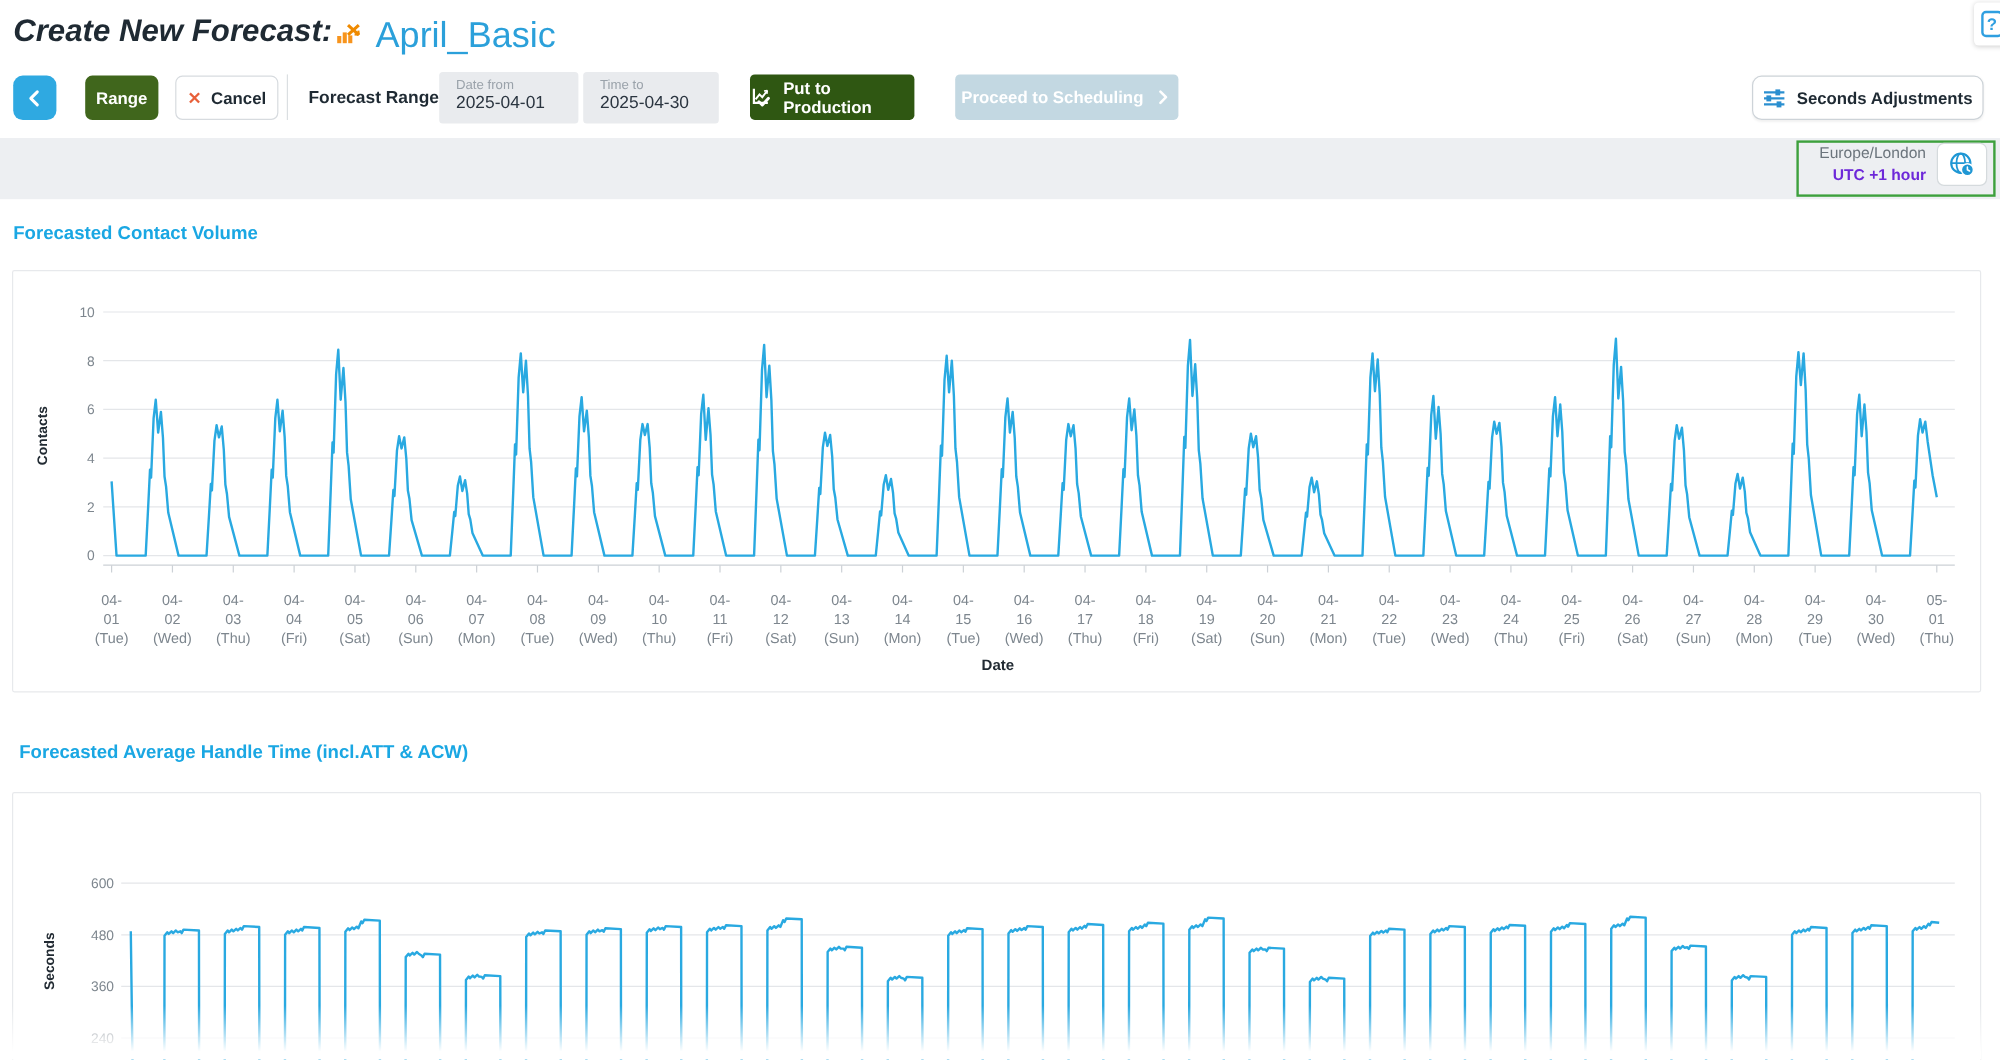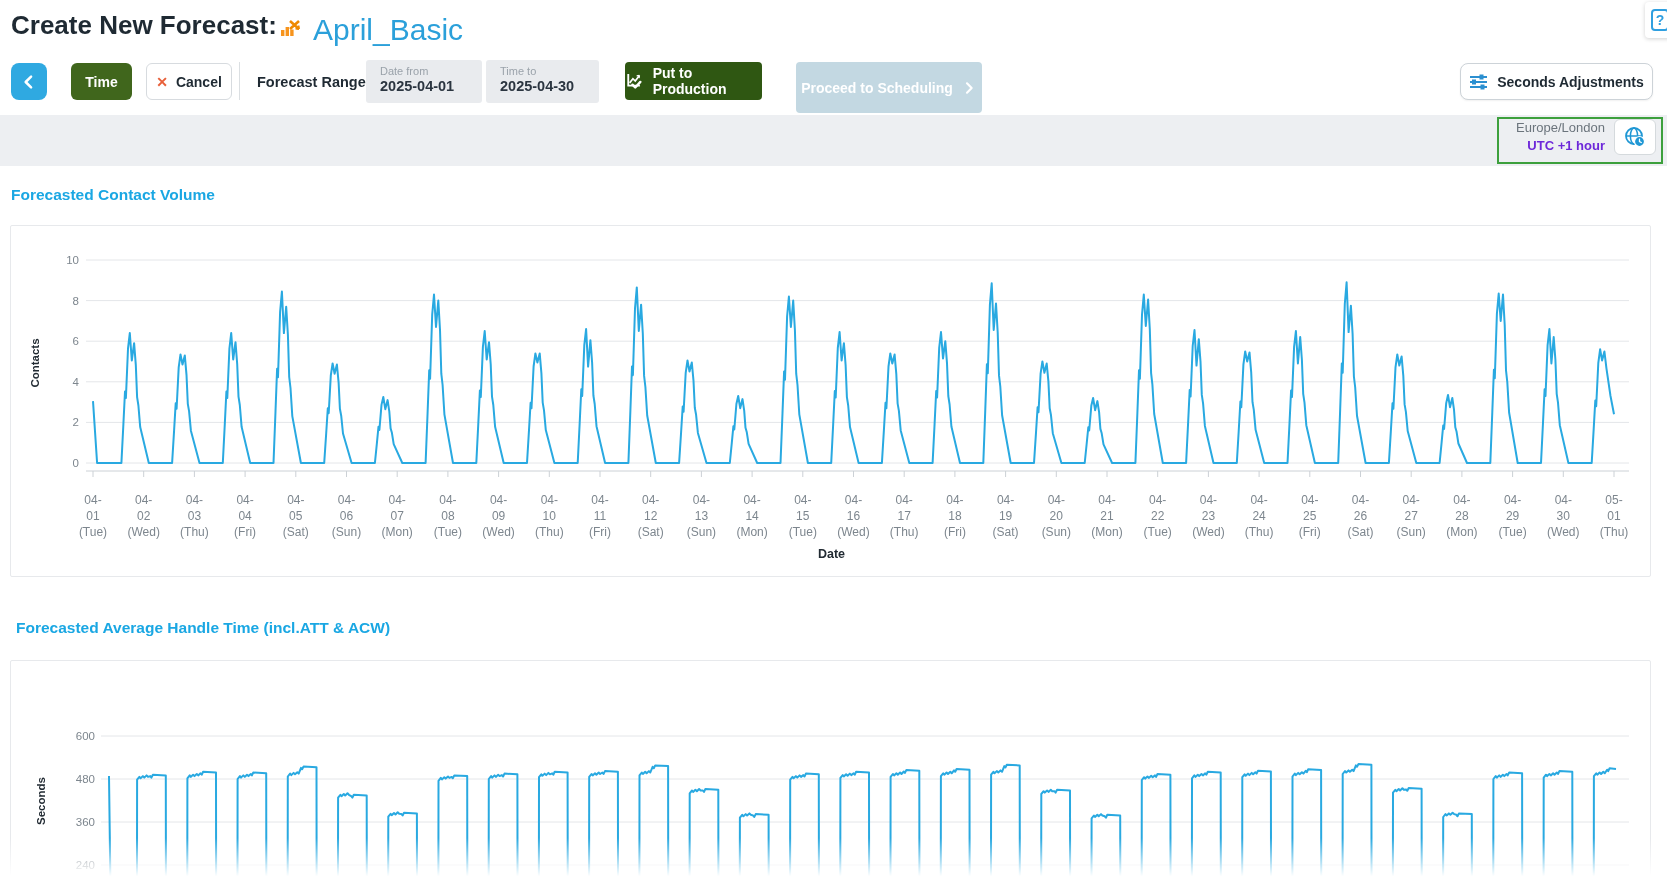--- a/index.html
+++ b/index.html
@@ -1,21 +1,21 @@
 <!DOCTYPE html>
 <html><head>
 <meta charset="utf-8">
 <style>
   * { margin:0; padding:0; box-sizing:border-box; }
   html,body { width:1667px; height:883px; overflow:hidden; background:#fff;
     font-family:"Liberation Sans", sans-serif; color:#222b33; }
   .abs { position:absolute; }
 
   
-  .page-title { left:11px; top:10px; font-size:26px; font-weight:700; color:#1f2a33; }
+  .page-title { left:11px; top:10px; font-size:26px; font-weight:700; color:#1f2a33;font-style:italic; }
   .forecast-name { left:313px; top:13px; font-size:30px; color:#2ba0da; }
   .title-icon { left:280px; top:17px; }
 
   
   .help-card { left:1645px; top:2px; width:34px; height:36px; background:#fff; border-radius:4px;
     box-shadow:0 1px 4px rgba(0,0,0,.18); display:flex; align-items:center; padding-left:6px; cursor:pointer; }
   .help-q { width:18px; height:22px; border:2px solid #2f9fe0; border-radius:4px; color:#2f9fe0;
     font-weight:700; font-size:14px; display:flex; align-items:center; justify-content:center; }
 
   
@@ -24,23 +24,23 @@
   .save-btn { left:71px; top:63px; width:61px; height:37px; border-radius:6px; background:#40661c; color:#fff; }
   .cancel-btn { left:146px; top:63px; width:86px; height:37px; border-radius:6px; background:#fff;
     border:1px solid #d7dbdf; color:#1f2a33; gap:8px; }
   .cancel-x { color:#e8603a; font-size:14px; font-weight:700; }
   .toolbar-divider { left:239px; top:62px; width:1px; height:38px; background:#dbdfe2; }
   .range-label { left:257px; top:63px; height:37px; display:flex; align-items:center; font-weight:700; font-size:14.5px; color:#1f2a33; }
   .date-box { top:60px; height:43px; background:#e9ebee; border-radius:3px; padding:5px 0 16px 14px; cursor:pointer; }
   .date-from { left:366px; width:116px; }
   .date-to { left:486px; width:113px; }
   .date-ph { font-size:11px; color:#9aa2aa; }
-  .date-val { font-size:14.5px; font-weight:700; color:#2b3540; margin-top:1px; }
+  .date-val { font-size:14.5px; font-weight:400; color:#2b3540; margin-top:1px; }
   .prod-btn { left:625px; top:62px; width:137px; height:38px; border-radius:4px; background:#2f5712; color:#fff; gap:9px; }
-  .proceed-btn { left:796px; top:62px; width:186px; height:51px; border-radius:4px; background:#c3d8e2; color:#fff; gap:8px; }
+  .proceed-btn { left:796px; top:62px; width:186px; height:38px; border-radius:4px; background:#c3d8e2; color:#fff; gap:8px; }
   .adjust-btn { left:1460px; top:63px; width:193px; height:37px; border-radius:8px; background:#fff;
     border:1px solid #cdd3d8; color:#1f2a33; gap:9px; box-shadow:0 1px 2px rgba(0,0,0,.06); }
 
   
   .band { left:0; top:115px; width:1667px; height:51px; background:#edeff2; }
   .tz-box { left:1497px; top:117px; width:166px; height:47px; border:2px solid #3da03d;
     display:flex; align-items:flex-start; justify-content:flex-end; padding-right:5px; }
   .tz-text { text-align:right; margin-right:9px; line-height:1.35; }
   .tz-region { font-size:13px; color:#6b747c; }
   .tz-offset { font-size:13px; font-weight:700; color:#6d28d9; }
@@ -73,21 +73,21 @@
 
 <div class="abs help-card">
   <div class="help-q">?</div>
 </div>
 
 <div class="abs btn back-btn">
   <svg width="20" height="20" viewBox="0 0 24 24">
     <polyline points="14.5,5.5 8,12 14.5,18.5" fill="none" stroke="#fff" stroke-width="3" stroke-linecap="round" stroke-linejoin="round"></polyline>
   </svg>
 </div>
-<div class="abs btn save-btn">Time</div>
+<div class="abs btn save-btn">Range</div>
 <div class="abs btn cancel-btn">
   <span class="cancel-x">✕</span>
   <span>Cancel</span>
 </div>
 <div class="abs toolbar-divider"></div>
 <div class="abs range-label">Forecast Range:</div>
 <div class="abs date-box date-from">
   <div class="date-ph">Date from</div>
   <div class="date-val">2025-04-01</div>
 </div>

